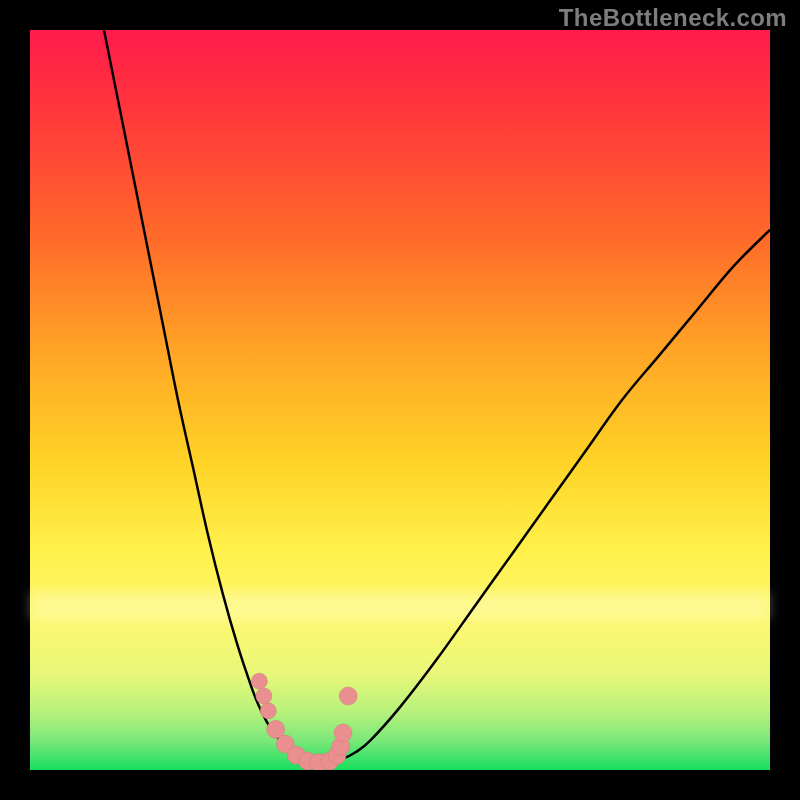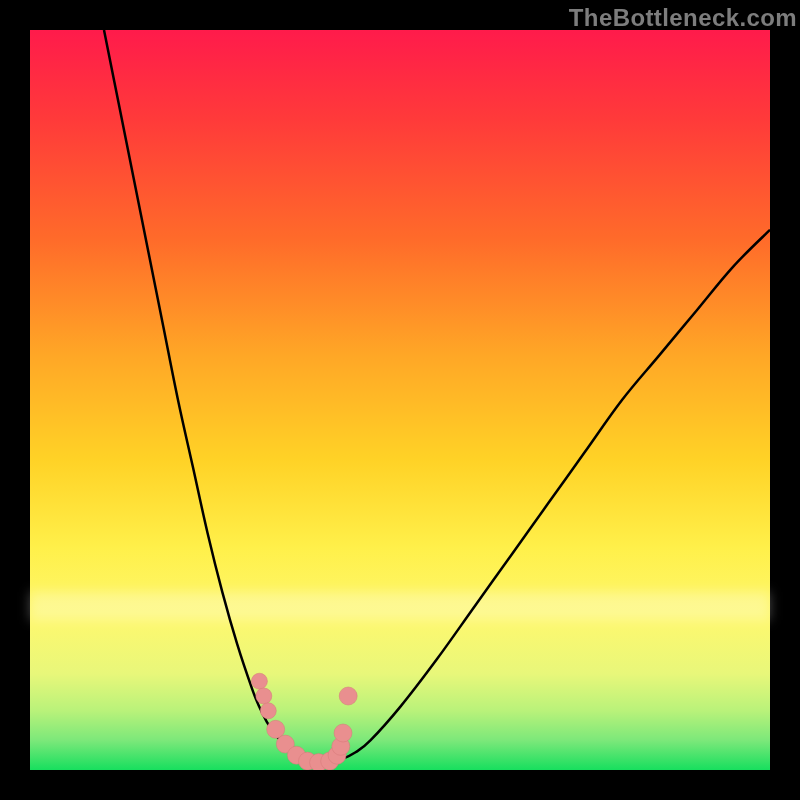--- a/index.html
+++ b/index.html
@@ -33,21 +33,21 @@
     position: absolute;
     left: 0; right: 0;
     height: 28px;
     top: 76%;
     background: rgba(255,255,255,0.28);
     filter: blur(6px);
   }
   .watermark {
     position: absolute;
     top: 4px;
-    right: 3px;
+    right: 13px;
     font-family: Arial, Helvetica, sans-serif;
     font-size: 24px;
     font-weight: 600;
     color: #7d7d7d;
     letter-spacing: 0.4px;
   }
   svg.overlay {
     position: absolute;
     left: 30px;
     top: 30px;

